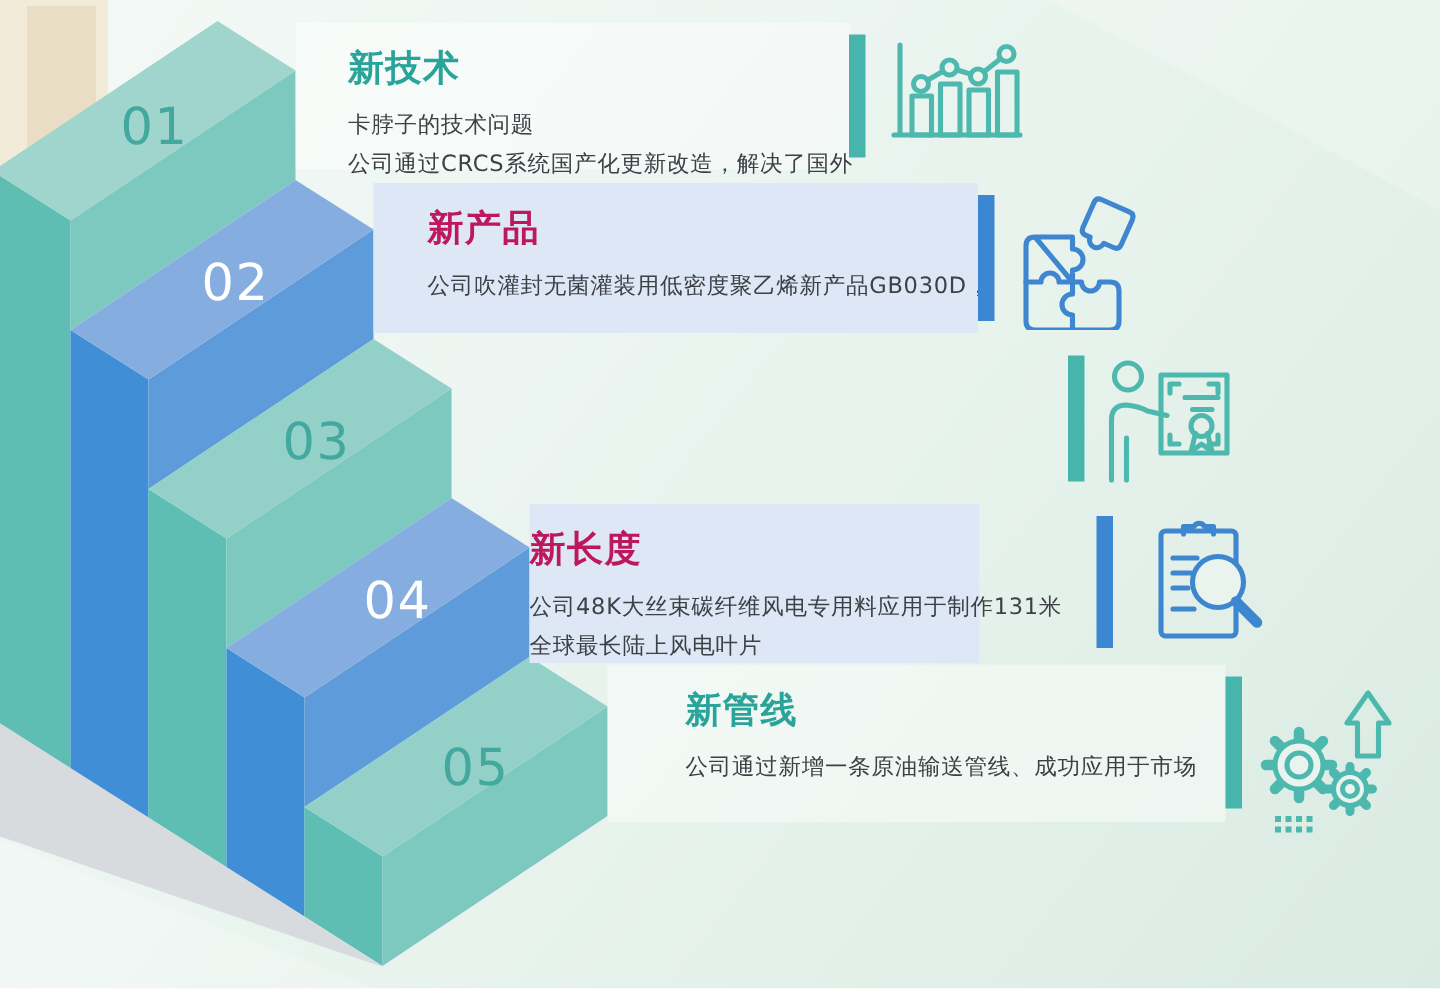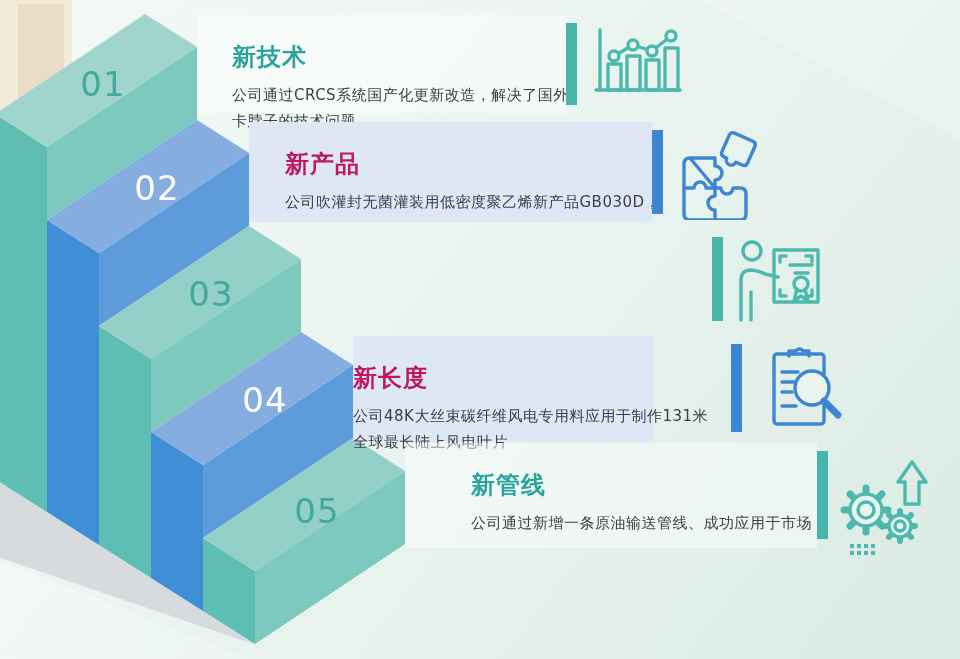--- a/index.html
+++ b/index.html
@@ -16,21 +16,21 @@
   .t-front{fill:#7dc8bf}.t-side{fill:#5fbeb3}
   .b-top{fill:#86ade0}.b-front{fill:#5d9bda}.b-side{fill:#3f8ed6}
   .shadow{fill:#d7dbdd}
   .hl{fill:#ffffff;opacity:.22}
   .stepnum{font-size:34px;letter-spacing:1px;font-weight:400;}
   .num-teal{fill:#43a89e}.num-white{fill:#ffffff}
   
   .row{position:absolute;box-sizing:border-box;padding-top:10px;}
   .row.pale{background:rgba(255,255,255,0.45);}
   .row.bluebg{background:#dde7f6;}
-  .row h2{margin:16px 0 9px 0;font-size:24px;font-weight:bold;letter-spacing:1px;}
+  .row h2{margin:4px 0 9px 0;font-size:24px;font-weight:bold;letter-spacing:1px;}
   .row.tealtheme h2{color:#2aa49a;}
   .row.bluetheme h2{color:#be185d;}
   .row p{margin:0;font-size:15px;line-height:26px;color:#3d4045;letter-spacing:0.5px;white-space:nowrap;}
   .accentbar{position:absolute;width:11px;}
   .accentbar.teal{background:#47b5ab;}
   .accentbar.blue{background:#3c86d2;}
   .icon{position:absolute;}
   .stk-t{stroke:#4db9ae;fill:none;stroke-width:3.4;stroke-linecap:round;stroke-linejoin:round;}
   .stk-b{stroke:#3e87d0;fill:none;stroke-width:3.4;stroke-linecap:round;stroke-linejoin:round;}
   .dotfill{fill:#4db9ae;stroke:none;}
@@ -76,22 +76,22 @@
     <g>
       <polygon class="t-side" points="203,538 255,571 255,644 203,611"></polygon>
       <polygon class="t-front" points="255,571 405,471 405,544 255,644"></polygon>
       <polygon class="t-top" points="203,538 255,571 405,471 353,438"></polygon>
       <text class="stepnum num-teal" x="317" y="523" text-anchor="middle">05</text>
     </g>
   </svg>
 
   <section class="row pale tealtheme" style="left:197px;top:15px;width:370px;height:98px;padding-left:35px;">
     <h2>新技术</h2>
+    <p>卡脖子的技术问题</p>
     <p>公司通过CRCS系统国产化更新改造，解决了国外</p>
-    <p>卡脖子的技术问题</p>
   </section>
   <div class="accentbar teal" style="left:566px;top:23px;height:82px;"></div>
   <svg class="icon" style="left:590px;top:26px;" width="96" height="74" viewBox="0 0 96 74">
     <path class="stk-t" d="M10,4 V64 M6,64 H90"></path>
     <rect class="stk-t" x="18" y="38" width="13" height="26"></rect>
     <rect class="stk-t" x="37" y="30" width="13" height="34"></rect>
     <rect class="stk-t" x="56" y="34" width="13" height="30"></rect>
     <rect class="stk-t" x="75" y="22" width="13" height="42"></rect>
     <path class="stk-t" d="M24,30 L43,19 L62,25 L81,10"></path>
     <circle class="stk-t maskfill" cx="24" cy="30" r="5"></circle>
@@ -133,21 +133,21 @@
   </section>
   <div class="accentbar blue" style="left:731px;top:344px;height:88px;"></div>
   <svg class="icon" style="left:760px;top:344px;" width="92" height="92" viewBox="0 0 92 92">
     <rect class="stk-b" x="14" y="10" width="50" height="70" rx="3"></rect>
     <path class="stk-b" d="M29,12 V7 H36 A4,4 0 0 1 43,7 H49 V12"></path>
     <path class="stk-b" d="M22,28 H38 M22,38 H34 M22,48 H32 M22,62 H36"></path>
     <circle class="stk-b maskfill" cx="52" cy="44" r="17"></circle>
     <path class="stk-b" d="M64,57 L78,71" style="stroke-width:7;"></path>
   </svg>
 
-  <section class="row pale tealtheme" style="left:405px;top:443px;width:412px;height:105px;padding-left:66px;">
+  <section class="row pale tealtheme" style="left:405px;top:443px;width:412px;height:105px;padding-left:52px;">
     <h2>新管线</h2>
     <p>公司通过新增一条原油输送管线、成功应用于市场</p>
   </section>
   <div class="accentbar teal" style="left:817px;top:451px;height:88px;"></div>
   <svg class="icon" style="left:836px;top:452px;" width="96" height="104" viewBox="0 0 96 104">
     <path class="stk-t" d="M76,10 L62,30 H69 V52 H83 V30 H90 Z"></path>
     <g>
       <path class="stk-t" style="stroke-width:6;" d="M64,59 V64 M64,84 V89 M49,74 H54 M74,74 H79 M53,63 L57,67 M71,81 L75,85 M75,63 L71,67 M57,81 L53,85"></path>
       <circle class="stk-t maskfill" cx="64" cy="74" r="11"></circle>
       <circle class="stk-t" cx="64" cy="74" r="5"></circle>

